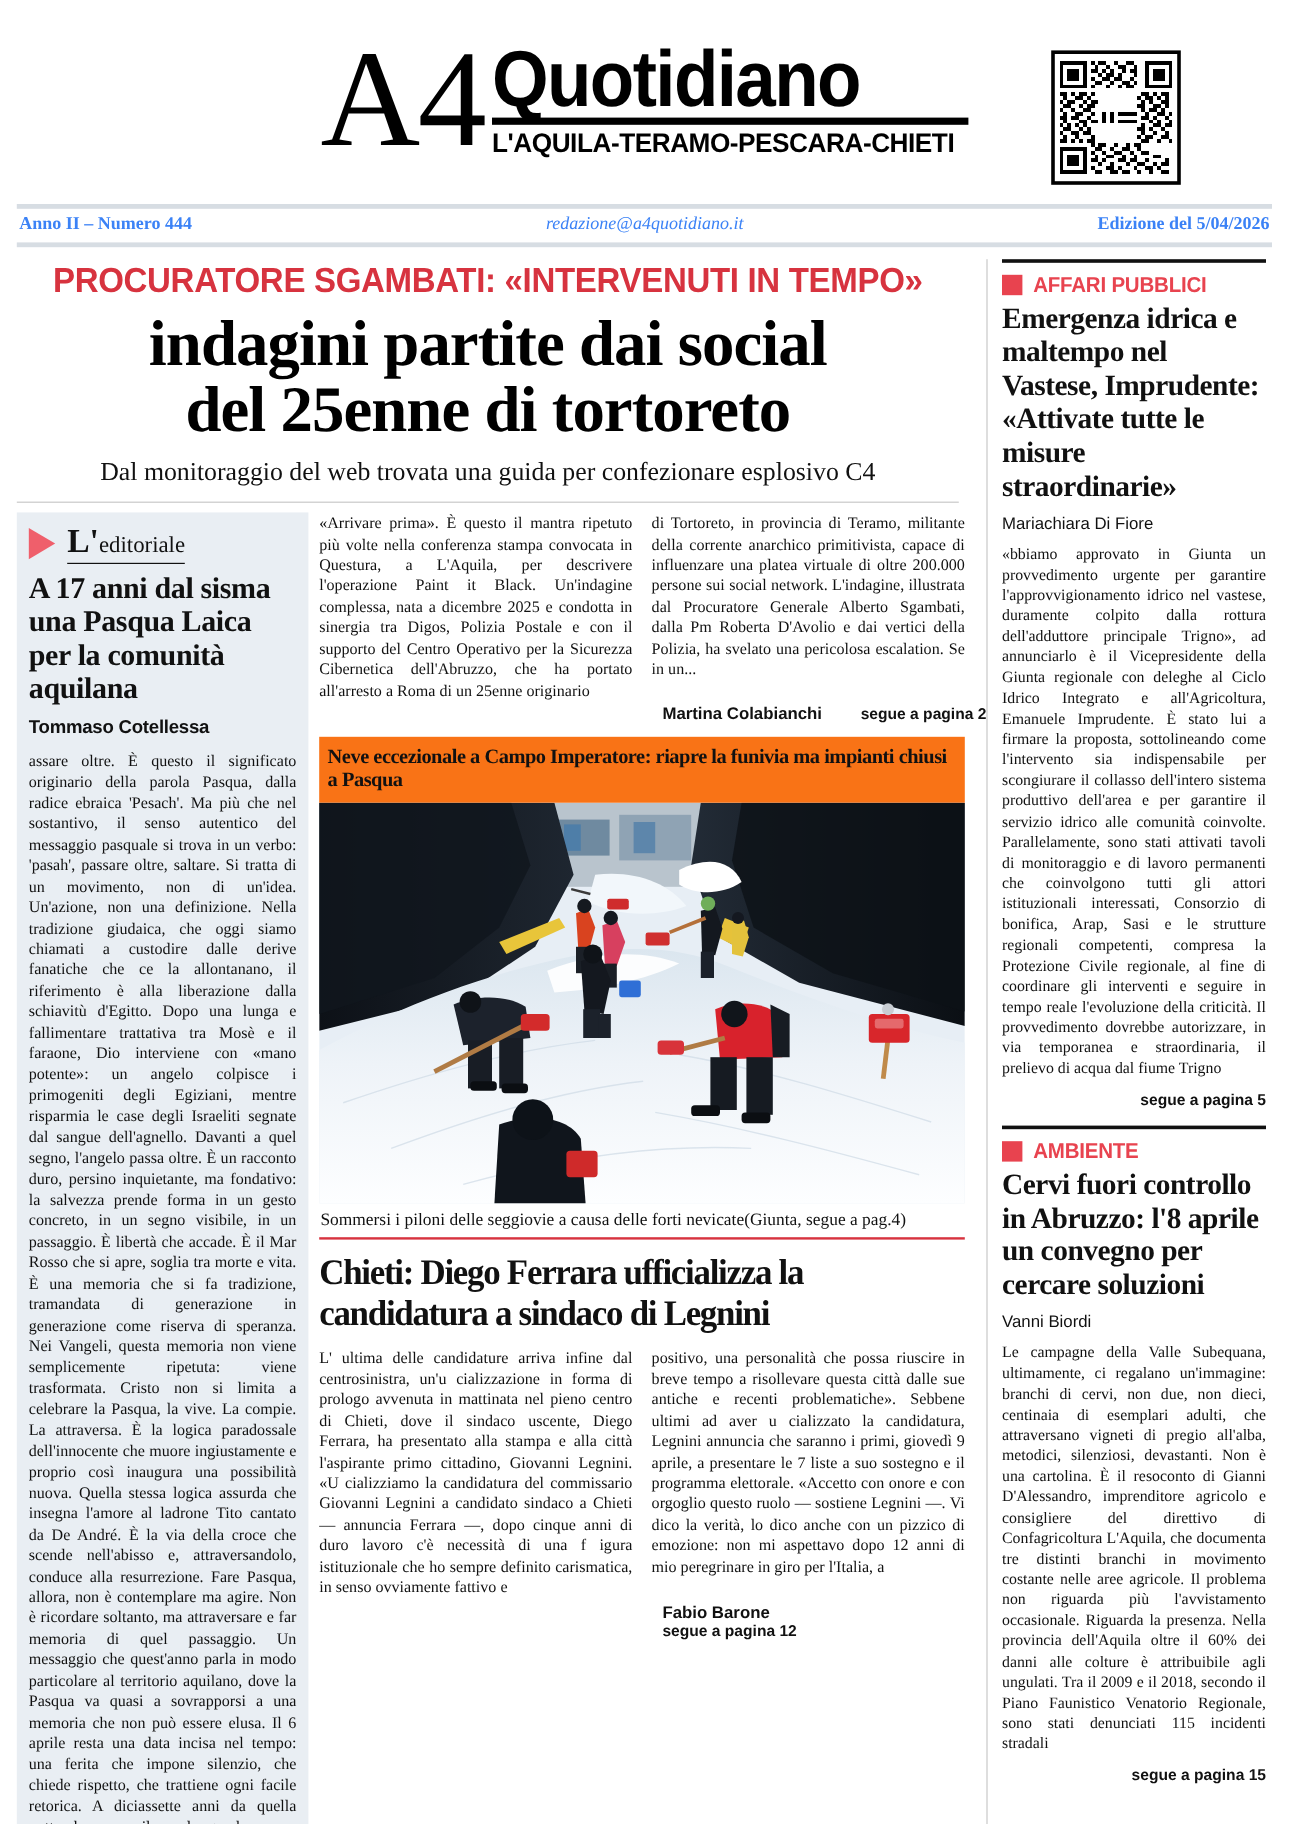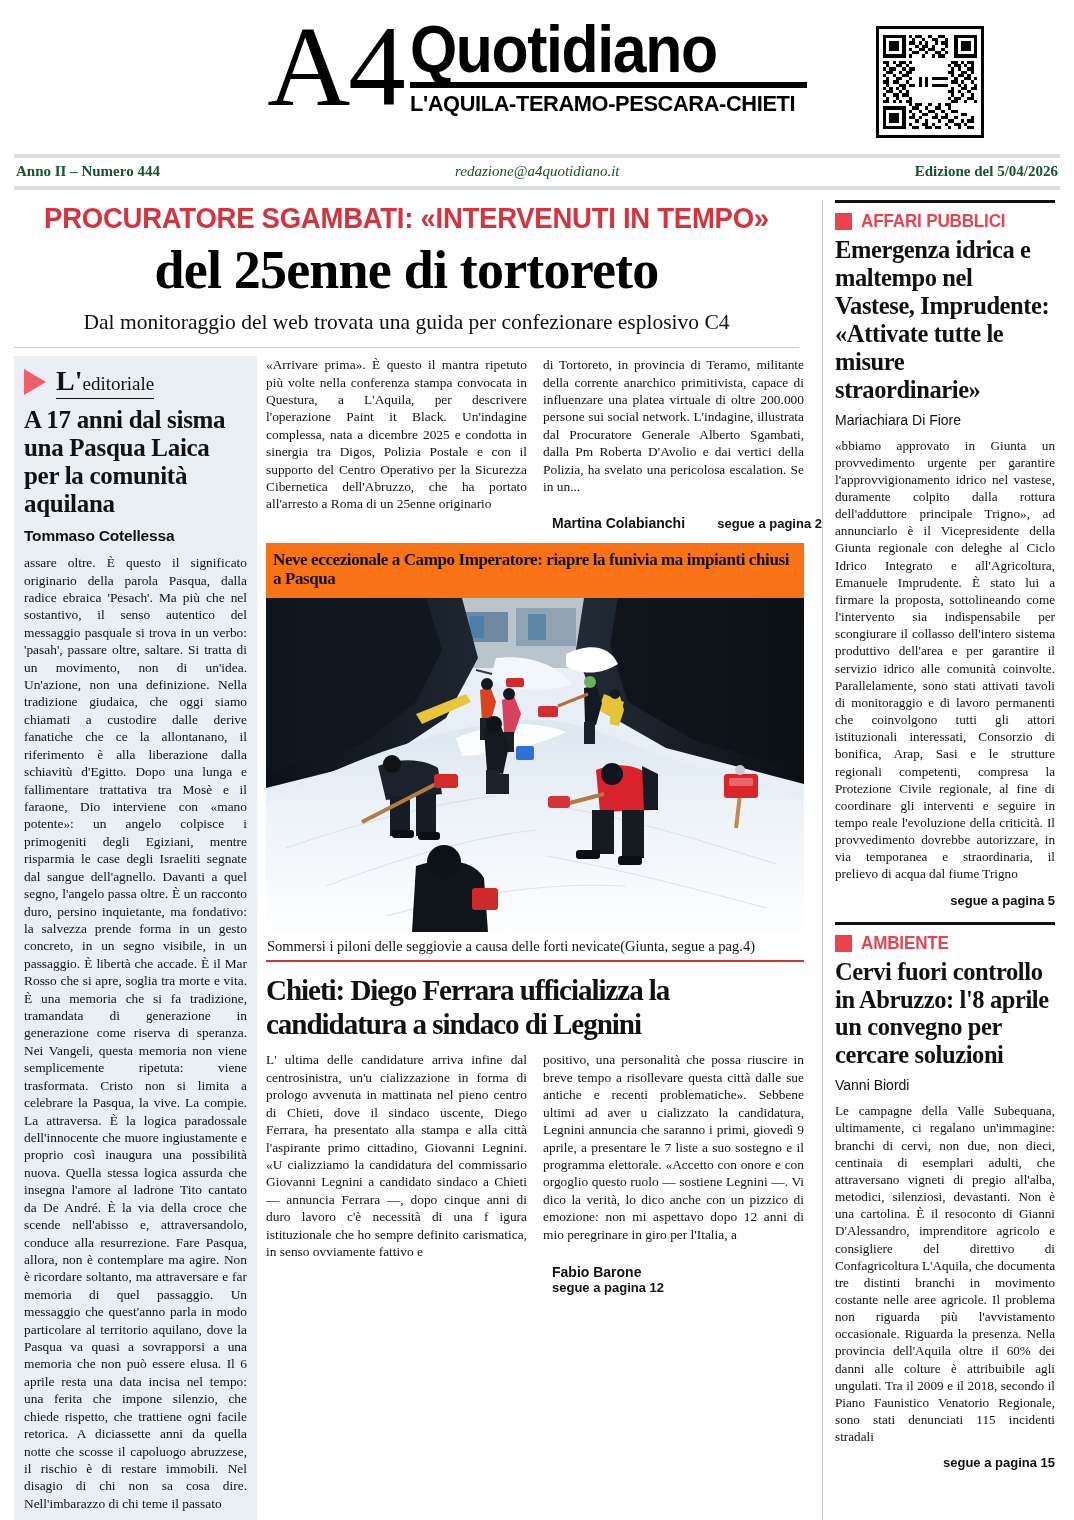--- a/index.html
+++ b/index.html
@@ -6,21 +6,21 @@
   html, body { margin: 0; padding: 0; }
   body {
     width: 1074px;
     height: 1520px;
     background: #ffffff;
     font-family: "Liberation Serif", serif;
     color: #111;
     overflow: hidden;
   }
 
-  .page { width: 1074px; height: 1520px; position: relative; padding: 0 14px; }
+  .page { width: 1074px; height: 1520px; position: relative; padding: 16px 14px; }
 
   
   .masthead { position: relative; height: 150px; }
   .logo-wrap {
     position: absolute; left: 0; right: 0; top: 14px;
     display: flex; justify-content: center; align-items: flex-start;
   }
   .logo-a4 {
     font-family: "Liberation Serif", serif;
     font-size: 115px; line-height: .92; font-weight: 400;
@@ -45,21 +45,21 @@
     background: #fff;
   }
   .qr svg { display: block; width: 100%; height: 100%; }
 
   
   .infobar {
     border-top: 4px solid #d7dde3; border-bottom: 4px solid #d7dde3;
     padding: 5px 2px 6px 2px; margin: 4px 0 0 0;
     display: flex; align-items: center; justify-content: space-between;
     font-family: "Liberation Serif", serif;
-    font-size: 15px; font-weight: 700; color: #14532d;
+    font-size: 15px; font-weight: 700; color: #3b82f6;
   }
   .infobar .mid { font-style: italic; font-weight: 400; font-size: 15px; }
 
   
   .grid { display: flex; gap: 0; margin-top: 10px; }
   .col-left { width: 243px; flex: none; }
   .col-mid  { width: 556px; flex: none; padding: 0 9px; }
   .col-right{ width: 233px; flex: none; padding-left: 12px; border-left: 1px solid #c9c9c9; }
 
   
@@ -361,20 +361,21 @@
     <div>Edizione del 5/04/2026</div>
   </div>
 
   <div class="grid">
 
     <div style="width:808px;flex:none;">
 
       <div class="lead">
         <div class="kicker">PROCURATORE SGAMBATI: «INTERVENUTI IN TEMPO»</div>
         <div class="lead-title">
+          <div>indagini partite dai social</div>
           <div>del 25enne di tortoreto</div>
         </div>
         <div class="lead-sub">Dal monitoraggio del web trovata una guida per confezionare esplosivo C4</div>
         <div class="lead-rule"></div>
       </div>
 
       <div style="display:flex;gap:0;">
 
         <div class="col-left">
           <div class="edit-box">

